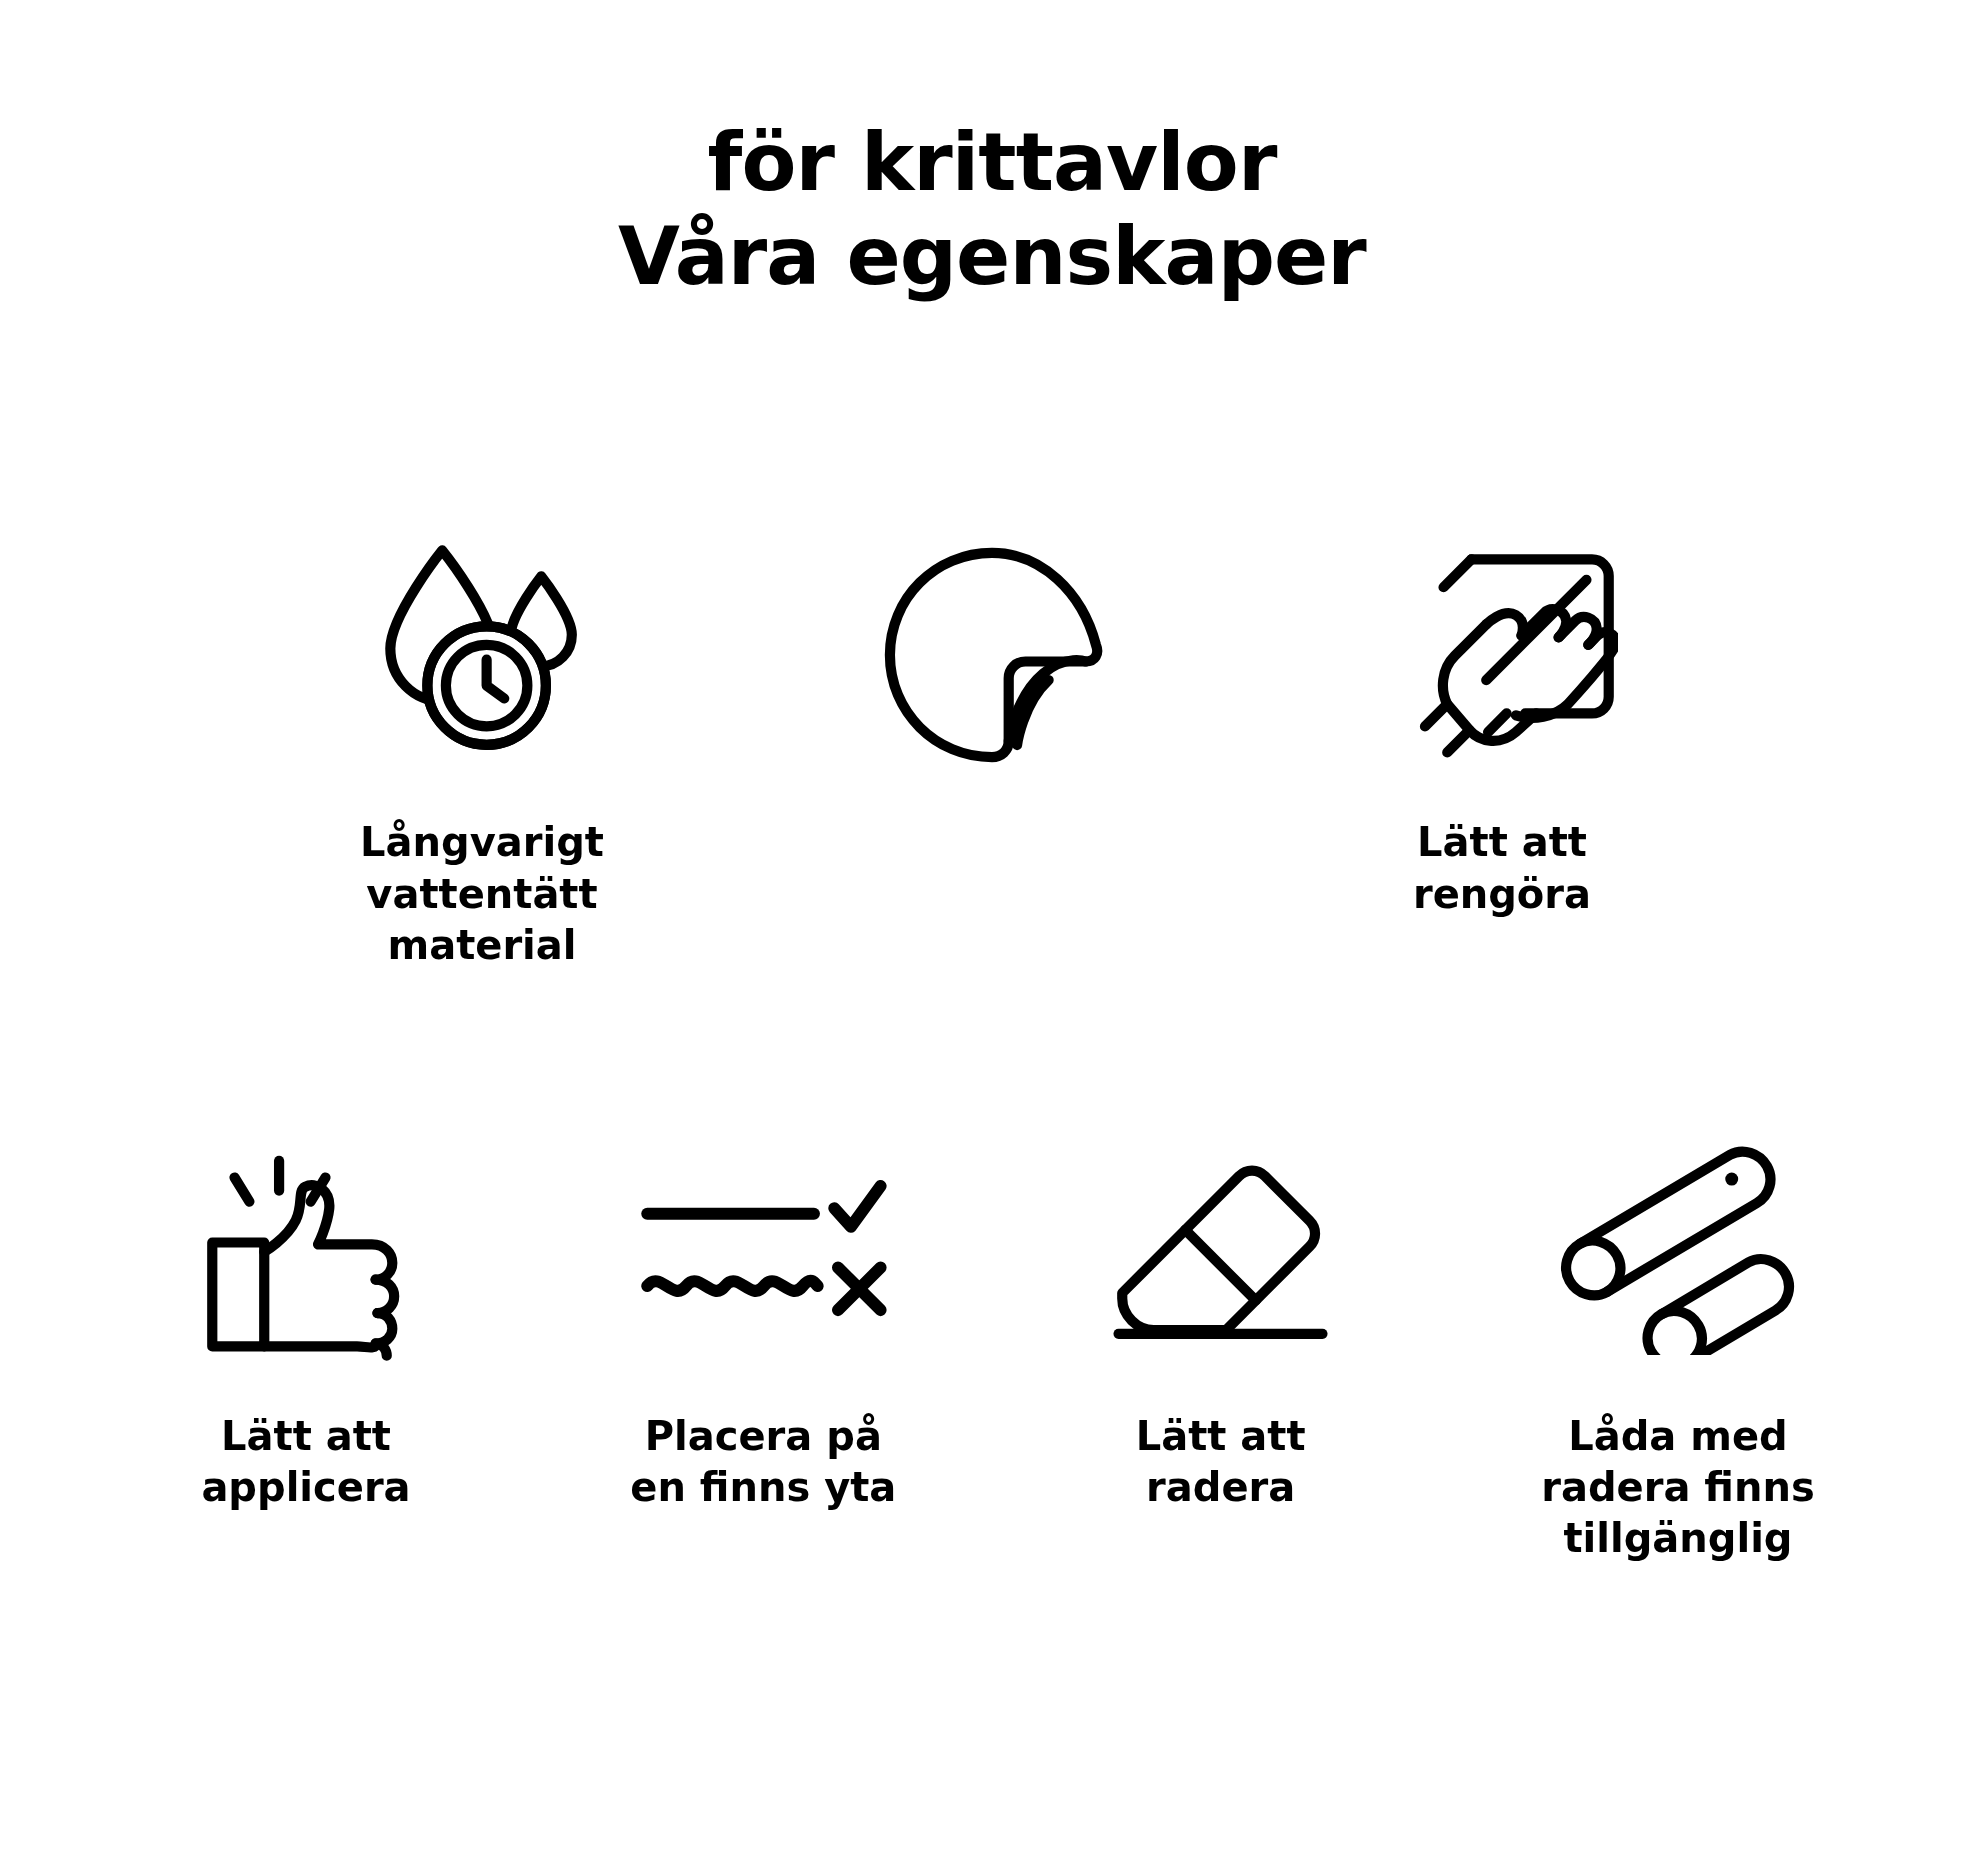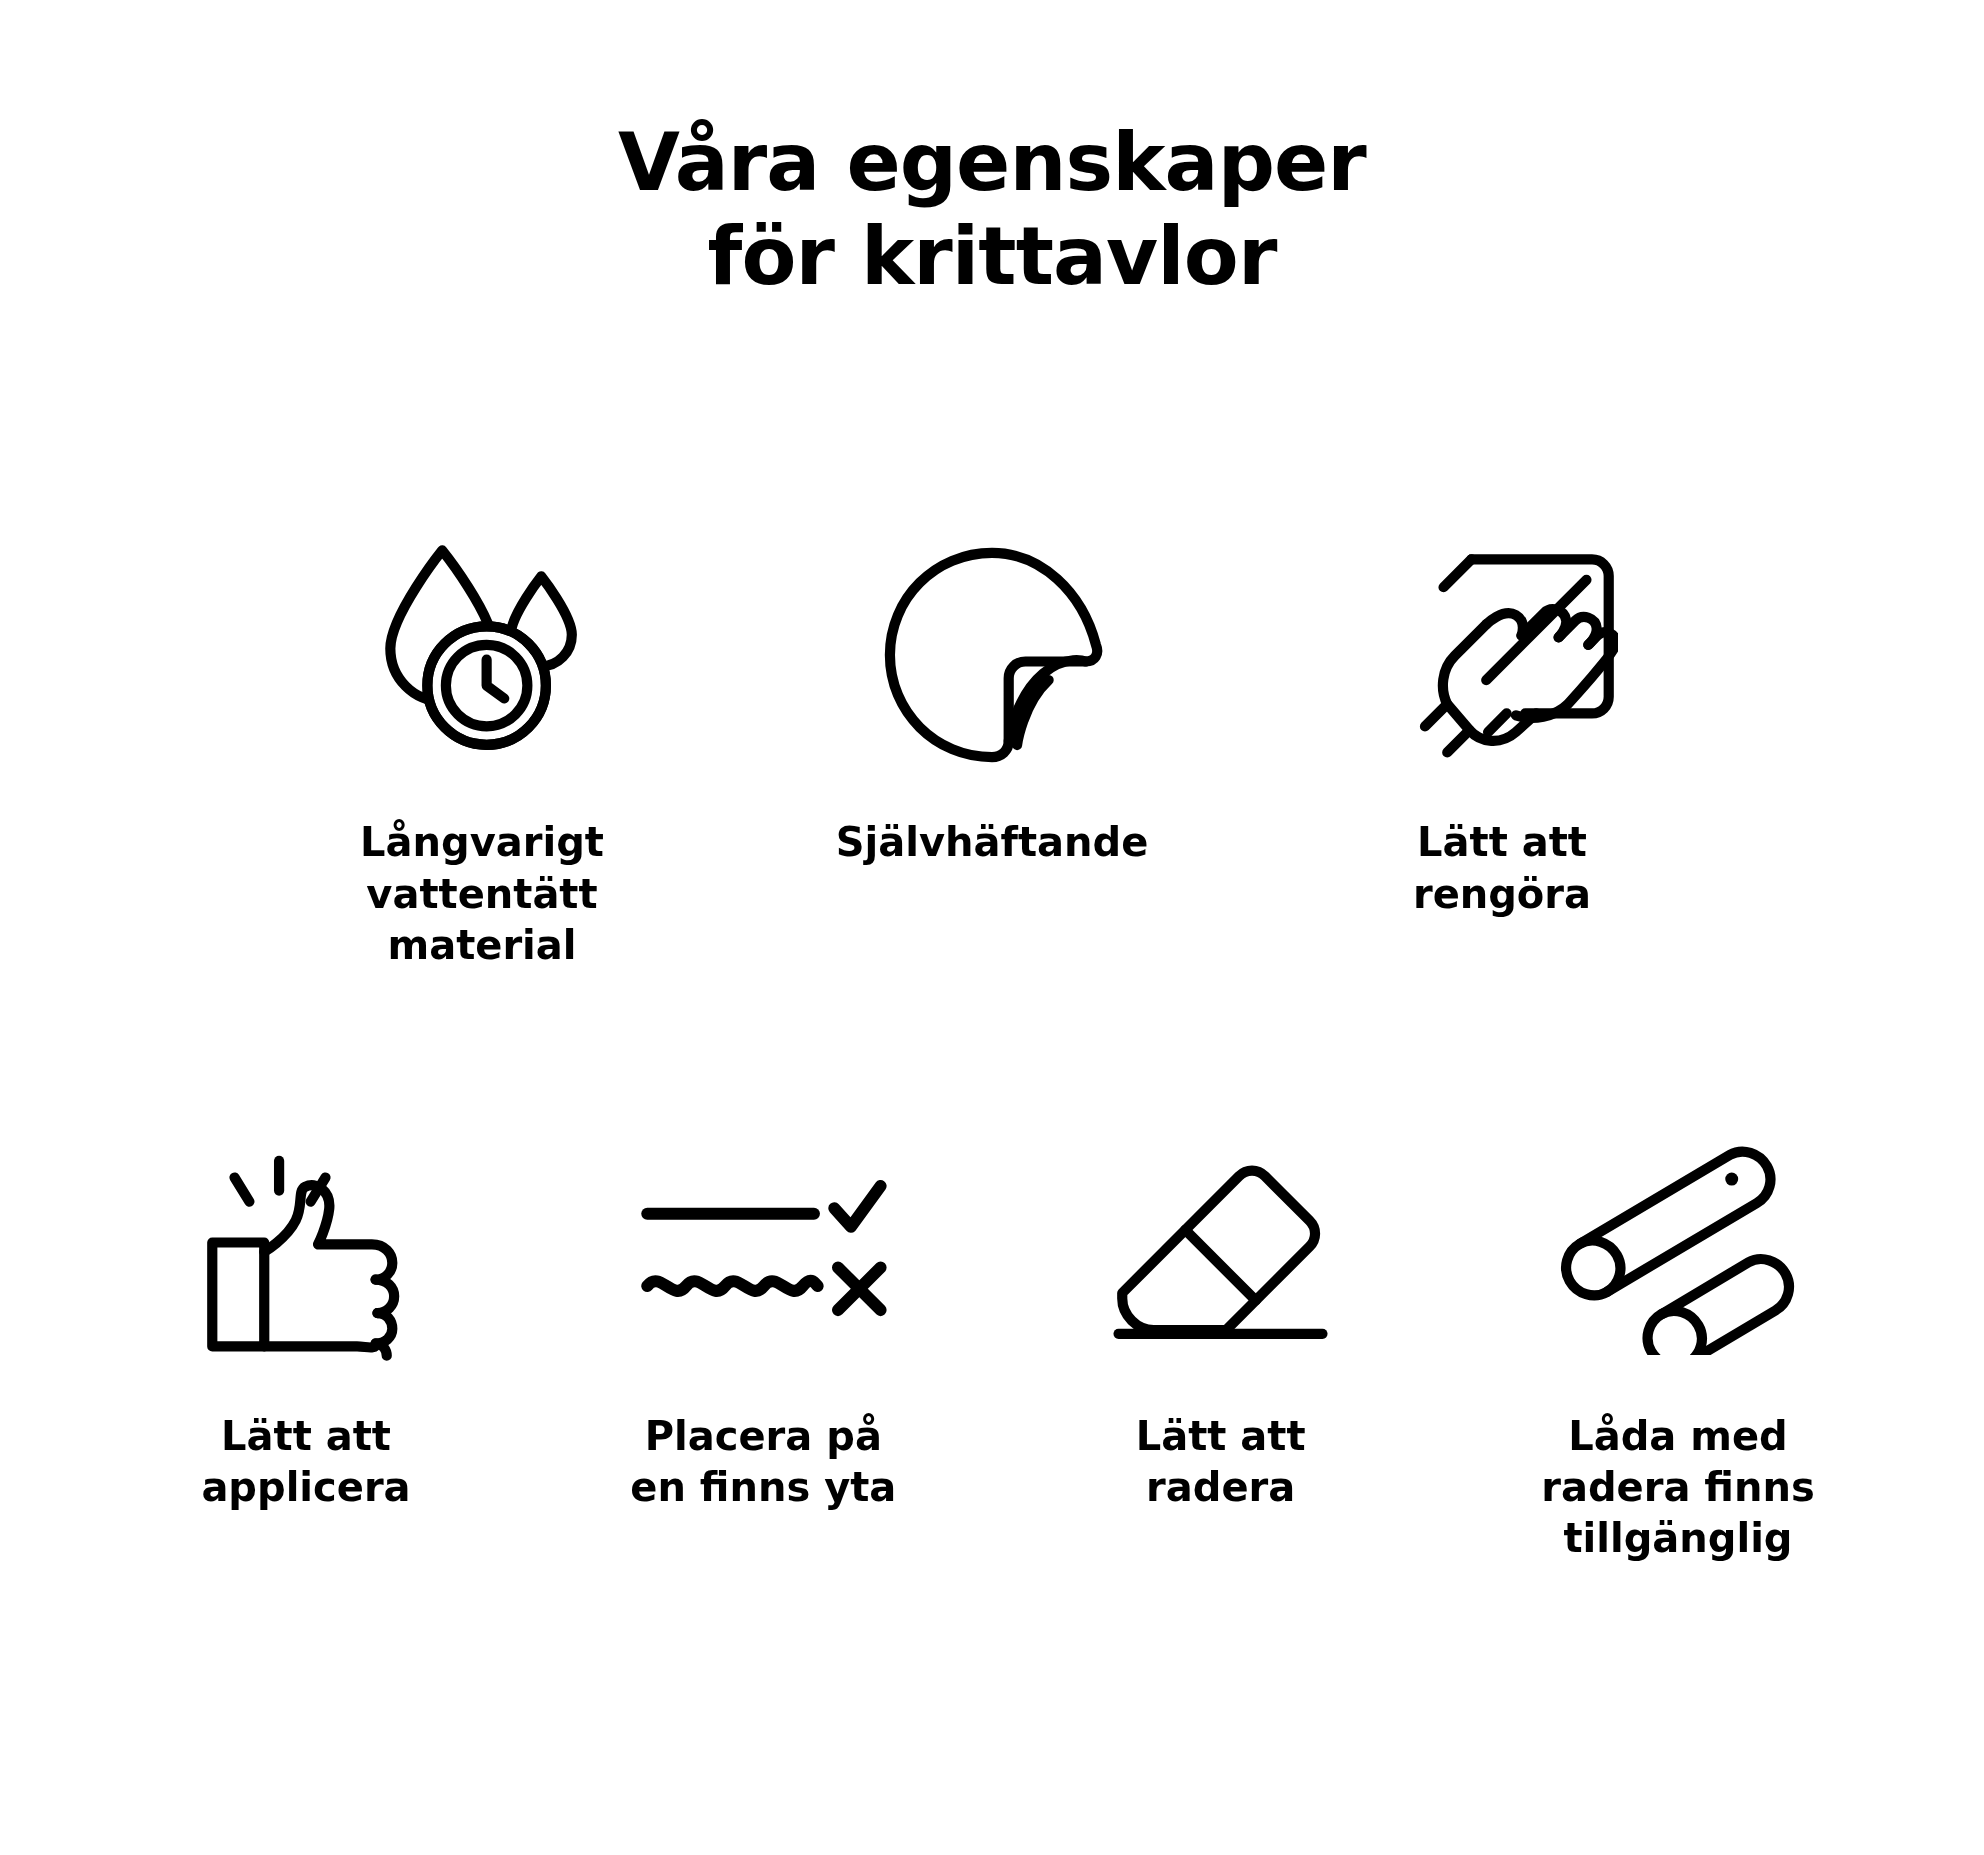--- a/index.html
+++ b/index.html
@@ -76,22 +76,22 @@
   }
   .row-1 .feature { width: 408px; }
   .row-2 .feature { width: 390px; }
 </style>
 </head>
 <body>
 
 <div class="page">
 
   <h1 class="title">
+    <span class="line">för krittavlor</span>
     <span class="line">Våra egenskaper</span>
-    <span class="line">för krittavlor</span>
   </h1>
 
   <div class="grid-row row-1">
 
     <div class="feature">
       <div class="icon-box">
         <svg width="250" height="250" viewBox="0 0 270 270" fill="none" stroke="#000" stroke-width="11" stroke-linecap="round" stroke-linejoin="round">
           <path d="M92 22 C92 22 36 92 36 128 C36 160 61 185 92 185 C123 185 148 160 148 128 C148 92 92 22 92 22 Z"></path>
           <path d="M199 50 C199 50 166 92 166 113 C166 132 181 147 199 147 C217 147 232 132 232 113 C232 92 199 50 199 50 Z"></path>
           <circle cx="140" cy="168" r="64" fill="#fff"></circle>
@@ -106,21 +106,20 @@
     </div>
 
     <div class="feature">
       <div class="icon-box">
         <svg width="232" height="232" viewBox="0 0 250 250" fill="none" stroke="#000" stroke-width="11" stroke-linecap="round" stroke-linejoin="round">
           <path d="M125 15 C64 15 15 64 15 125 C15 186 64 235 125 235 C135 235 143 228 143 218 L143 150 C143 140 151 132 161 132 L226 132 C236 132 241 124 237 114 C222 57 178 15 125 15 Z"></path>
           <path d="M143 218 C143 218 150 170 180 145 C205 124 226 132 226 132"></path>
           <path d="M152 222 C152 222 158 178 186 152"></path>
         </svg>
       </div>
-      <div class="feature-label">Självhäftande</div>
     </div>
 
     <div class="feature">
       <div class="icon-box">
         <svg width="232" height="232" viewBox="0 0 250 250" fill="none" stroke="#000" stroke-width="11" stroke-linecap="round" stroke-linejoin="round">
           <path d="M92 22 L222 22 C232 22 240 30 240 40 L240 170 C240 180 232 188 222 188 L150 188"></path>
           <path d="M92 22 L62 52"></path>
           <path d="M130 188 L110 208"></path>
           <path d="M216 44 L108 152"></path>
           <path d="M108 92 C108 92 126 74 140 82 C152 89 146 104 146 104"></path>

